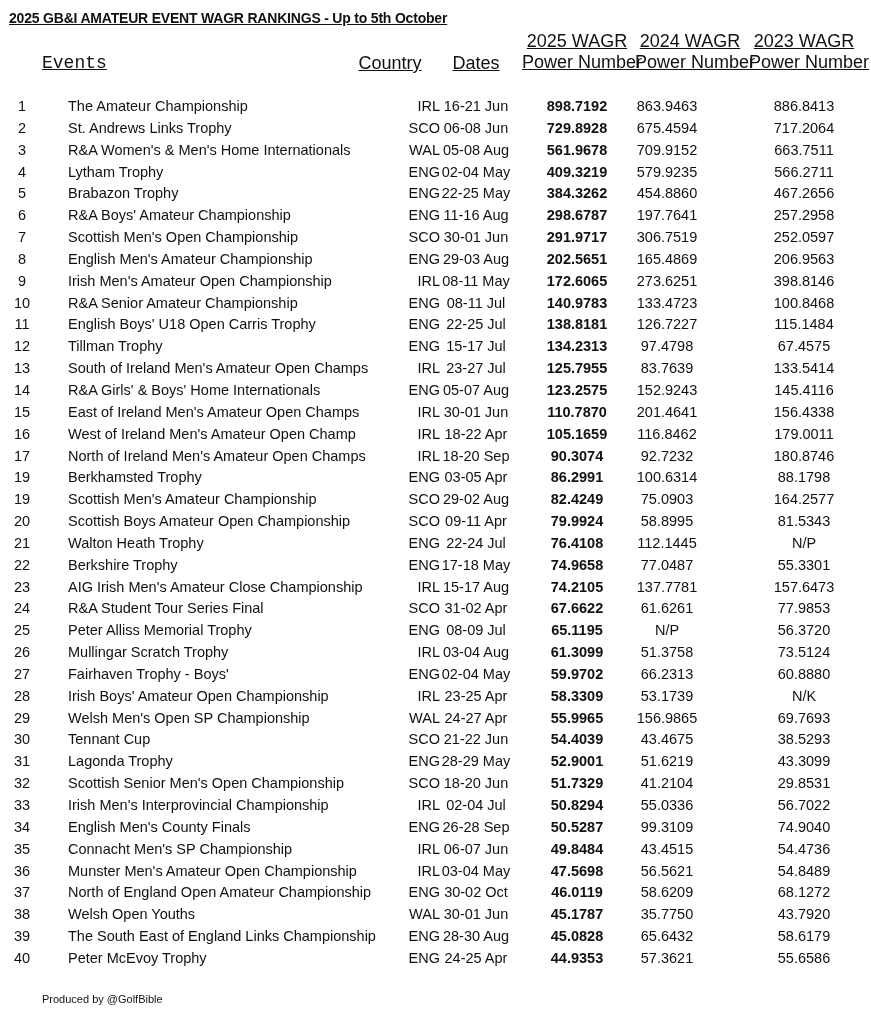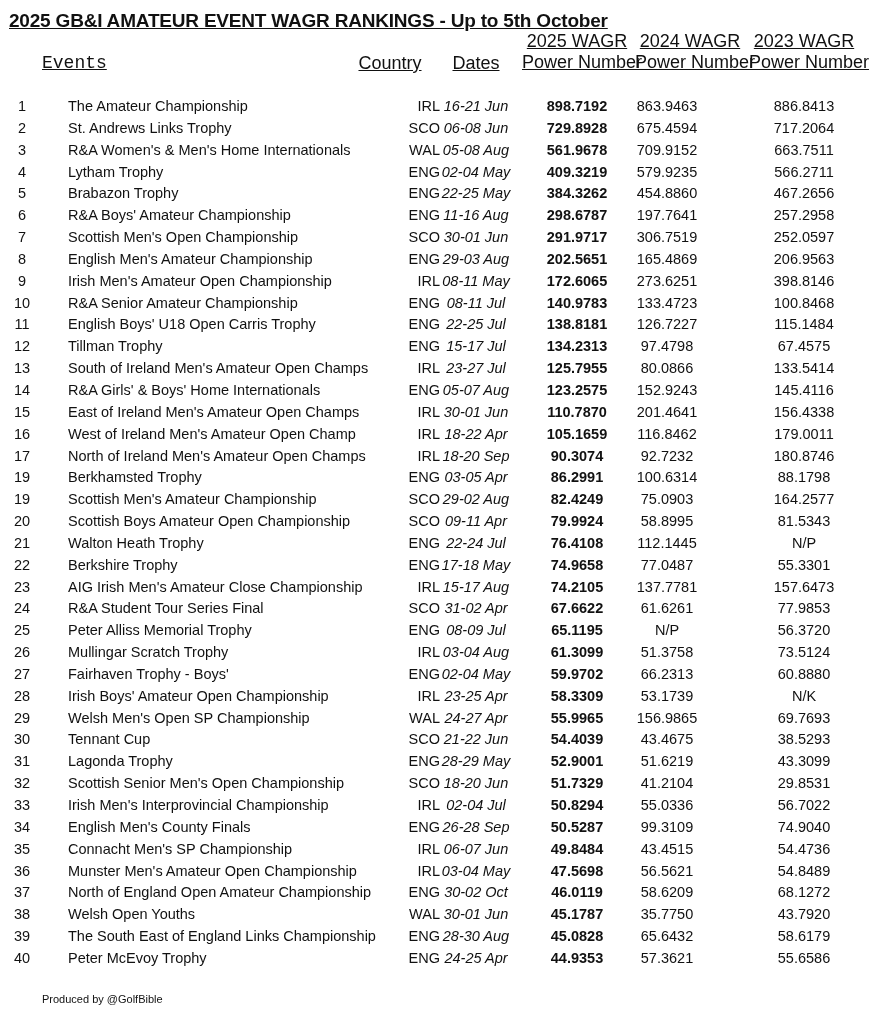--- a/index.html
+++ b/index.html
@@ -3,21 +3,21 @@
   <meta charset="utf-8">
   <style>
     html, body { margin: 0; padding: 0; background: #ffffff; }
     body {
       width: 871px; height: 1024px; position: relative; overflow: hidden;
       font-family: "Liberation Sans", "DejaVu Sans", sans-serif;
       color: #111111;
     }
     .title {
       position: absolute; left: 9px; top: 10px;
-      font-size: 19px; font-weight: bold; text-decoration: underline;
+      font-size: 14px; font-weight: bold; text-decoration: underline;
       letter-spacing: -0.2px; white-space: nowrap;
     }
     .hdr {
       position: absolute; font-size: 18px; text-decoration: underline;
       white-space: nowrap; text-align: center; line-height: 21px;
     }
     .hdr.events { left: 42px; top: 53px; text-align: left; font-family: Liberation Mono, monospace; }
     .hdr.country { left: 350px; width: 80px; top: 53px; }
     .hdr.dates { left: 436px; width: 80px; top: 53px; }
     .hdr.p25 { left: 522px; width: 110px; top: 31px; }
@@ -27,21 +27,21 @@
 
     .rows { position: absolute; left: 0; top: 96px; width: 871px; }
     .row {
       position: relative; height: 21.85px; line-height: 21.85px;
       font-size: 14.5px; white-space: nowrap;
     }
     .row span { position: absolute; top: 0; }
     .c-rank { left: 10px; width: 24px; text-align: center; }
     .c-event { left: 42px; margin-left: 26px; }
     .c-country { left: 360px; width: 80px; text-align: right; }
-    .c-dates { left: 430px; width: 92px; text-align: center; font-style: italic; }
+    .c-dates { left: 430px; width: 92px; text-align: center; }
     .c-p25 { left: 522px; width: 110px; text-align: center; font-weight: bold; }
     .c-p24 { left: 612px; width: 110px; text-align: center; }
     .c-p23 { left: 749px; width: 110px; text-align: center; }
 
     .footer {
       position: absolute; left: 42px; top: 993px;
       font-size: 11px; font-weight: normal; white-space: nowrap;
     }
   </style>
 </head>
@@ -173,21 +173,21 @@
       <span class="c-p25">134.2313</span>
       <span class="c-p24">97.4798</span>
       <span class="c-p23">67.4575</span>
     </div>
     <div class="row">
       <span class="c-rank">13</span>
       <span class="c-event">South of Ireland Men's Amateur Open Champs</span>
       <span class="c-country">IRL</span>
       <span class="c-dates">23-27 Jul</span>
       <span class="c-p25">125.7955</span>
-      <span class="c-p24">80.0866</span>
+      <span class="c-p24">83.7639</span>
       <span class="c-p23">133.5414</span>
     </div>
     <div class="row">
       <span class="c-rank">14</span>
       <span class="c-event">R&amp;A Girls' &amp; Boys' Home Internationals</span>
       <span class="c-country">ENG</span>
       <span class="c-dates">05-07 Aug</span>
       <span class="c-p25">123.2575</span>
       <span class="c-p24">152.9243</span>
       <span class="c-p23">145.4116</span>

